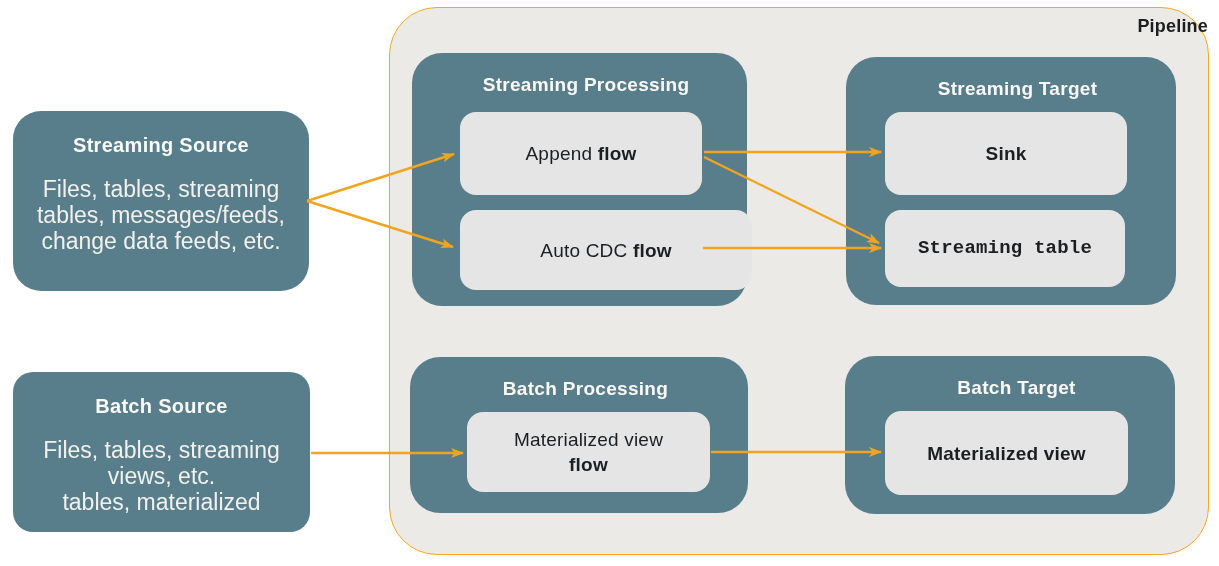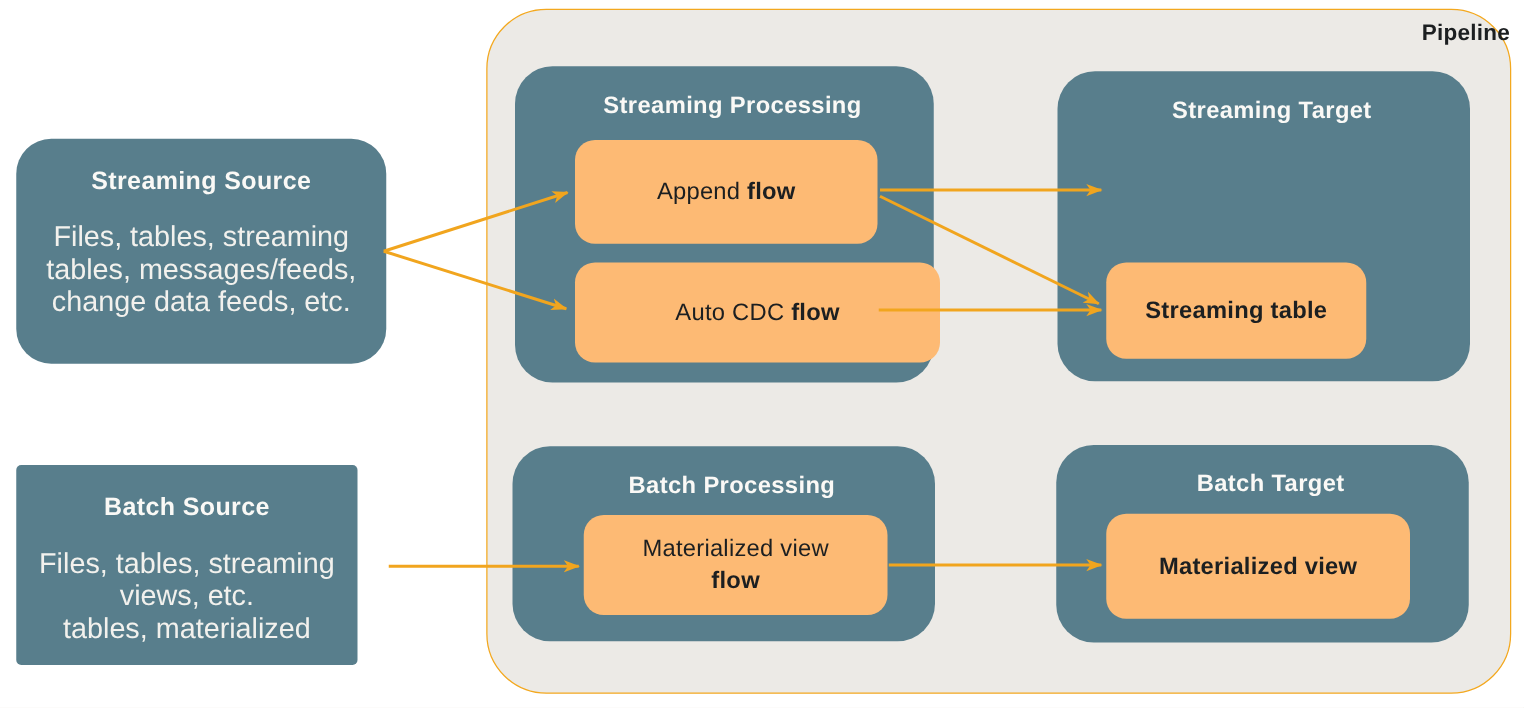--- a/index.html
+++ b/index.html
@@ -62,21 +62,21 @@
     margin-top: 19px;
     text-align: center;
     font-size: 23px;
     line-height: 26px;
     color: #f2f1ed;
   }
   .source-body span { display: block; }
   
   .flow-box {
     position: absolute;
-    background: #fdba74;
+    background: #e5e5e5;
     border-radius: 16px;
     display: flex;
     align-items: center;
     justify-content: center;
     box-sizing: border-box;
     z-index: 3;
   }
   .flow-label {
     font-size: 19px;
     line-height: 25px;
@@ -110,21 +110,21 @@
 
   <div class="teal" style="left:13px; top:111px; width:296px; height:180px; border-radius:28px;">
     <div class="source-title">Streaming Source</div>
     <div class="source-body">
       <span>Files, tables, streaming</span>
       <span>tables, messages/feeds,</span>
       <span>change data feeds, etc.</span>
     </div>
   </div>
 
-  <div class="teal" style="left:13px; top:372px; width:273px; height:160px; border-radius:4px;">
+  <div class="teal" style="left:13px; top:372px; width:297px; height:160px; border-radius:20px;">
     <div class="source-title">Batch Source</div>
     <div class="source-body">
       <span>Files, tables, streaming</span>
       <span>views, etc.</span>
       <span>tables, materialized</span>
     </div>
   </div>
 
   <div class="pipeline">
     <div class="pipeline-title">Pipeline</div>
@@ -136,21 +136,24 @@
   <div class="flow-box" style="left:460px; top:112px; width:242px; height:83px;">
     <div class="flow-label"><span>Append </span><b>flow</b></div>
   </div>
   <div class="flow-box" style="left:460px; top:210px; width:292px; height:80px;">
     <div class="flow-label"><span>Auto CDC </span><b>flow</b></div>
   </div>
 
   <div class="teal" style="left:846px; top:57px; width:330px; height:248px;">
     <div class="group-title">Streaming Target</div>
   </div>
-  <div class="flow-box" style="left:885px; top:210px; width:208px; height:77px;">
+  <div class="flow-box" style="left:885px; top:112px; width:242px; height:83px;">
+    <div class="flow-label"><span></span><b>Sink</b></div>
+  </div>
+  <div class="flow-box" style="left:885px; top:210px; width:240px; height:77px;font-family:Liberation Mono, monospace;">
     <div class="flow-label"><span></span><b>Streaming table</b></div>
   </div>
 
   <div class="teal" style="left:410px; top:357px; width:338px; height:156px;">
     <div class="group-title">Batch Processing</div>
   </div>
   <div class="flow-box stacked" style="left:467px; top:412px; width:243px; height:80px;">
     <div class="flow-label"><span>Materialized view</span><b>flow</b></div>
   </div>
 

